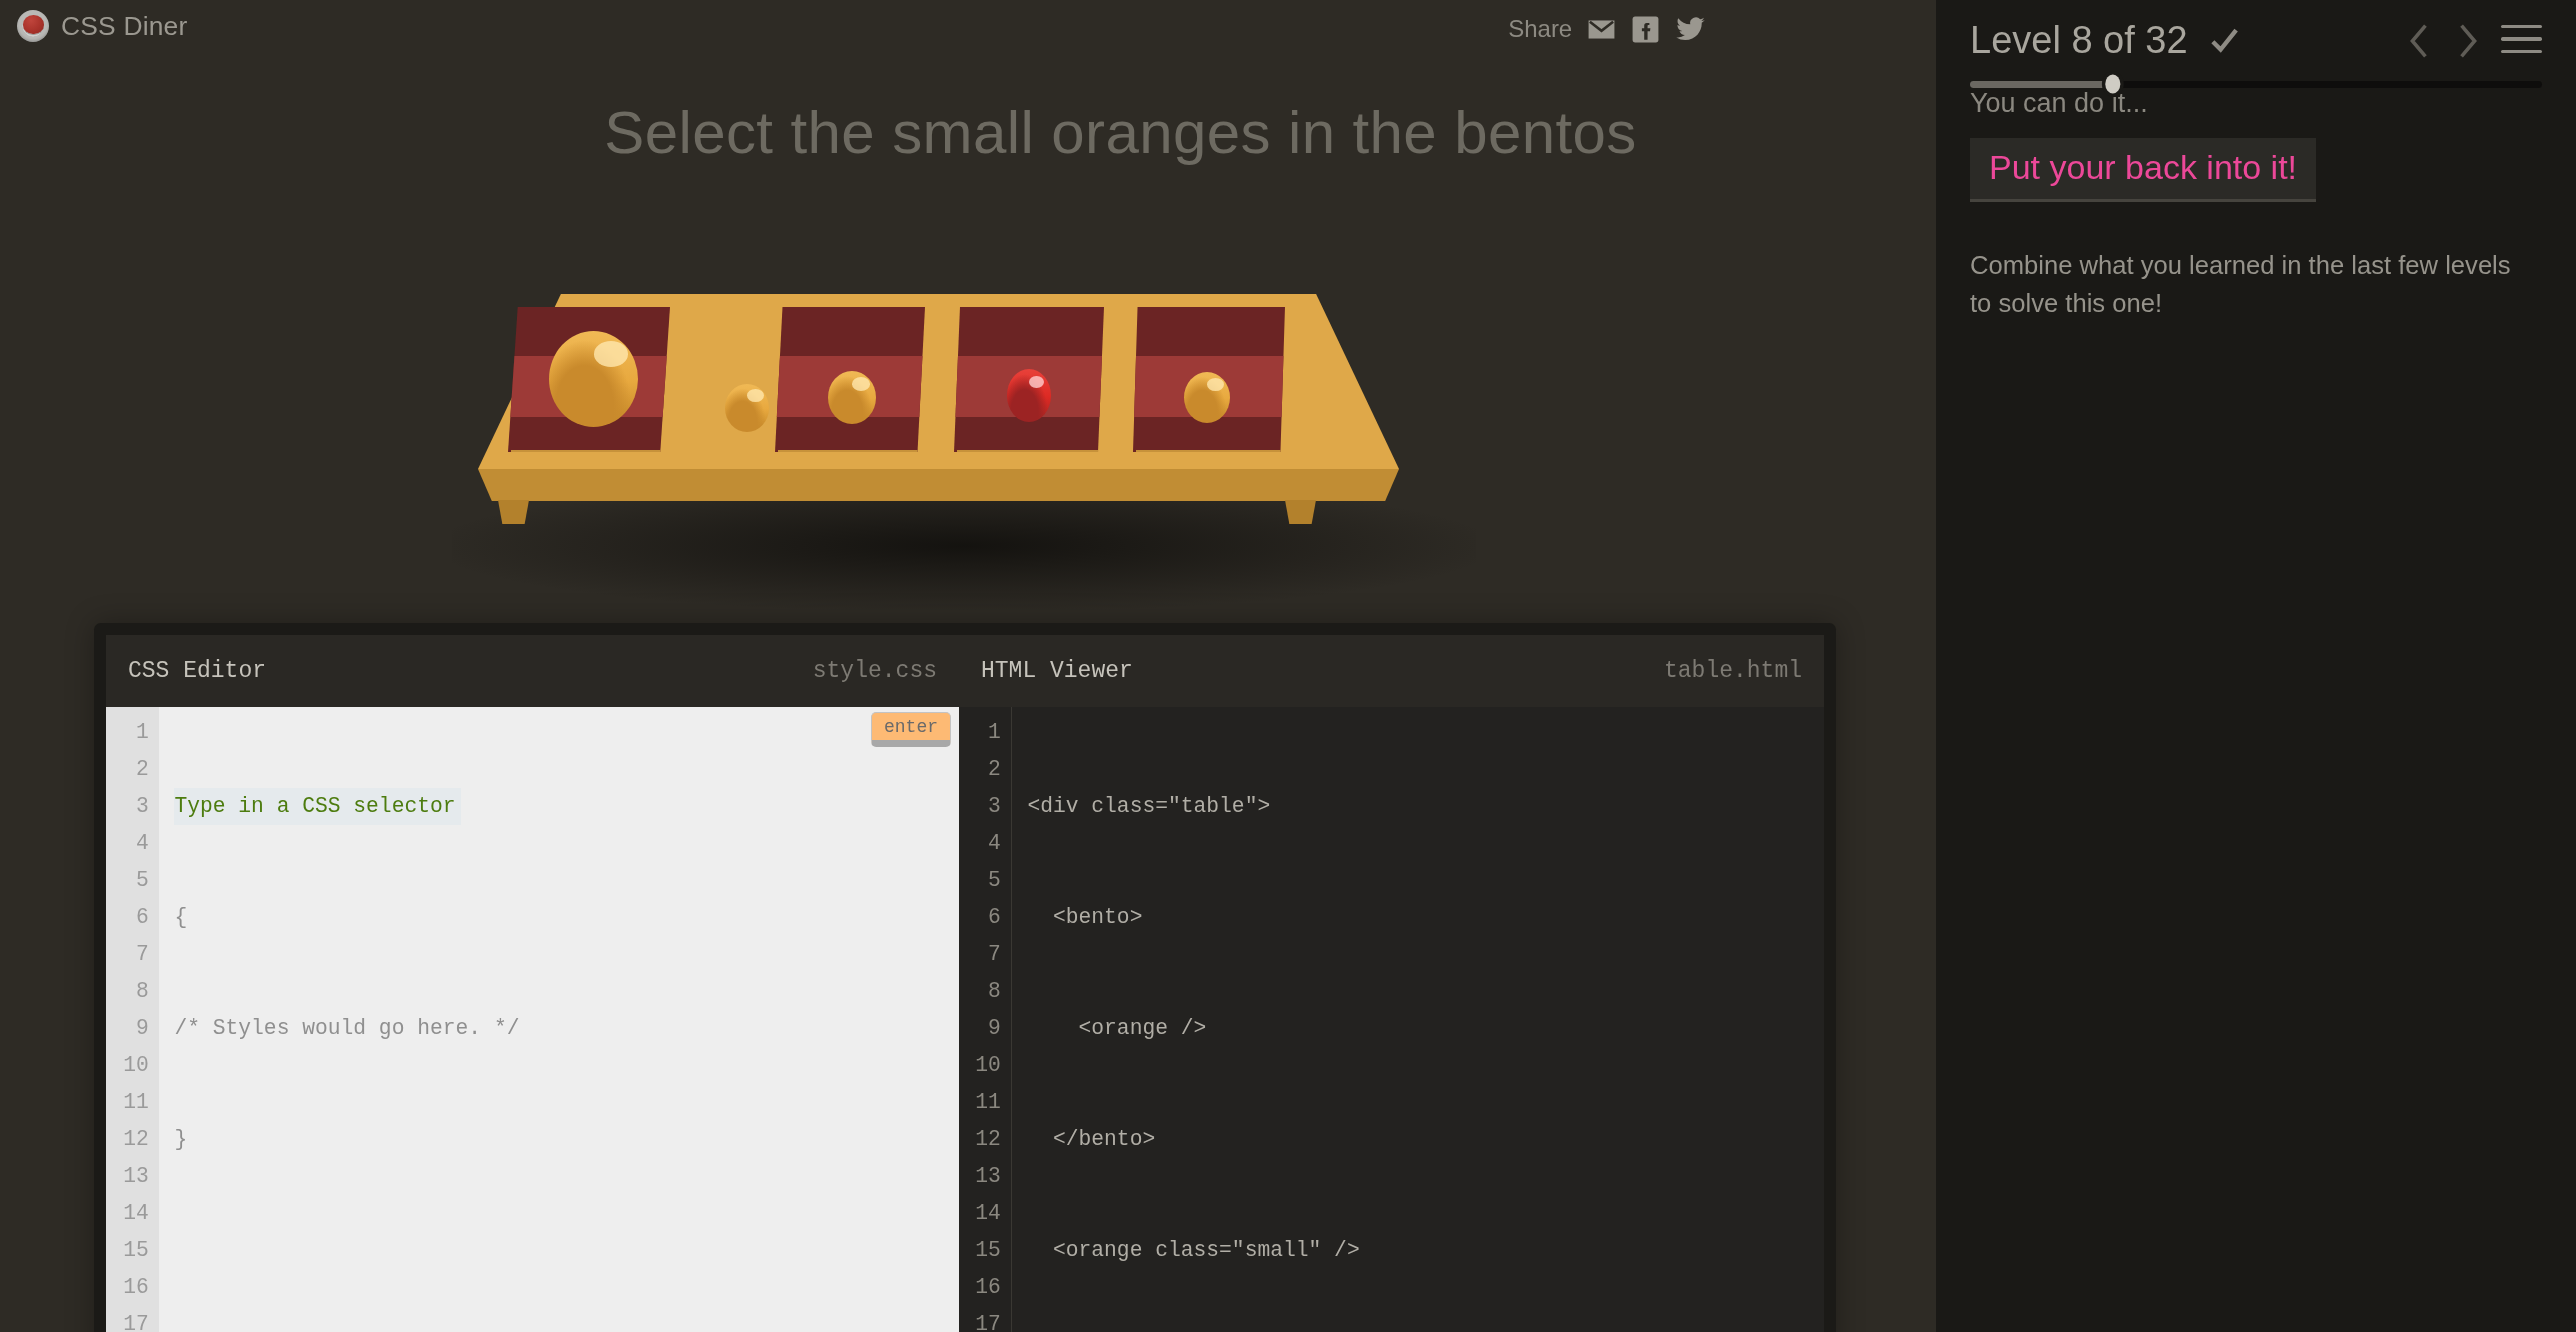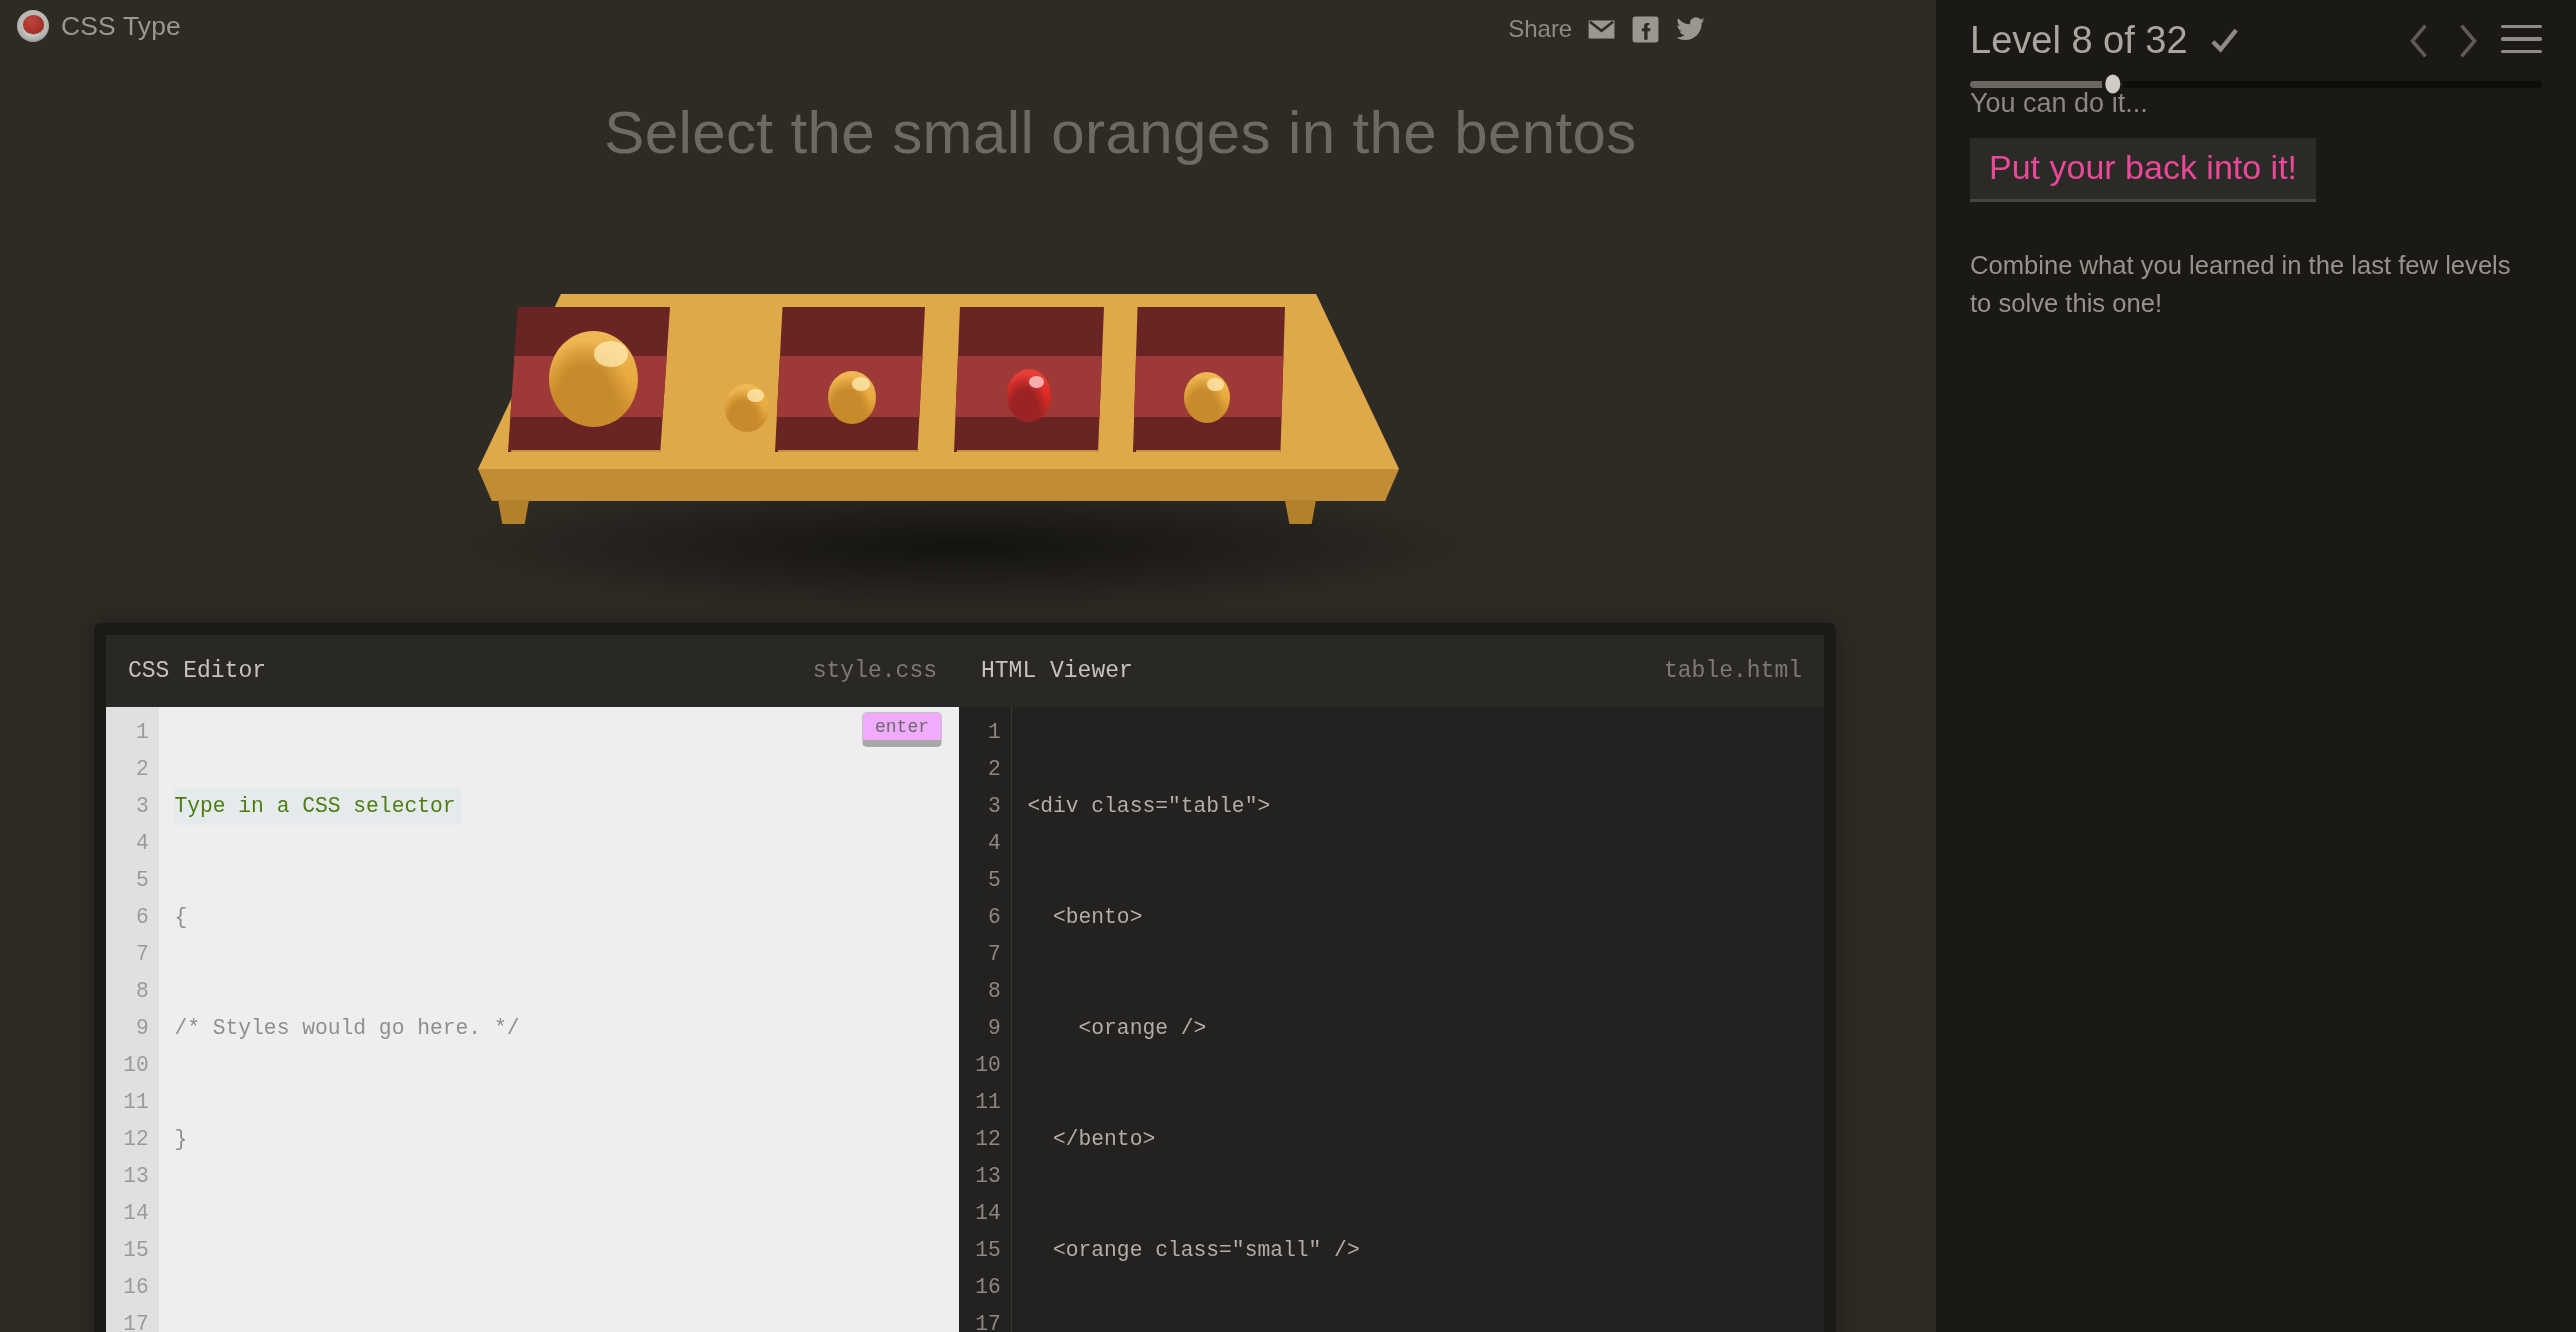--- a/index.html
+++ b/index.html
@@ -176,22 +176,22 @@
   .code.light .lines { color: #8f8f8f; }
   .code.dark  .lines { color: #b1aea6; }
   .code .ln { height: 37px; }
   .code.light .ln.first {
     background: #e5eaed; color: #4d7c0f; display: inline-block;
     padding-right: 5.1px;
   }
   .first-row { height: 37px; }
 
   .enter-key {
-    position: absolute; right: 17px; top: 5.1px;
-    background: #f0abfc; border: 1.7px solid #c3c3c3;
+    position: absolute; right: 8px; top: 5.1px;
+    background: #fdba74; border: 1.7px solid #c3c3c3;
     border-bottom: 7.7px solid #a8a8a8;
     border-radius: 5.1px; padding: 4.3px 12px 2.6px 12px;
     font-family: "Liberation Mono", monospace;
     font-size: 18px; color: #6a6a6a;
   }
 
   
   .sidebar {
     position: absolute; right: 0; top: 0; width: 640px; height: 1332px;
     background: #1a1916; padding: 0 34px;
@@ -240,21 +240,21 @@
 </head>
 <body>
 
 <div class="app">
 
   <div class="main">
 
     <div class="topbar">
       <div class="logo-wrap">
         <div class="logo-plate"></div>
-        <span class="logo-text">CSS Type</span>
+        <span class="logo-text">CSS Diner</span>
       </div>
 
       <div class="share-wrap">
         <span class="share-label">Share</span>
 
         <a>
           <svg class="sicon" viewBox="0 0 24 24">
             <path d="M2 5h20v14H2z" fill="#9a978f"></path>
             <path d="M3 6l9 7 9-7" fill="none" stroke="#2e2b25" stroke-width="2"></path>
           </svg>

